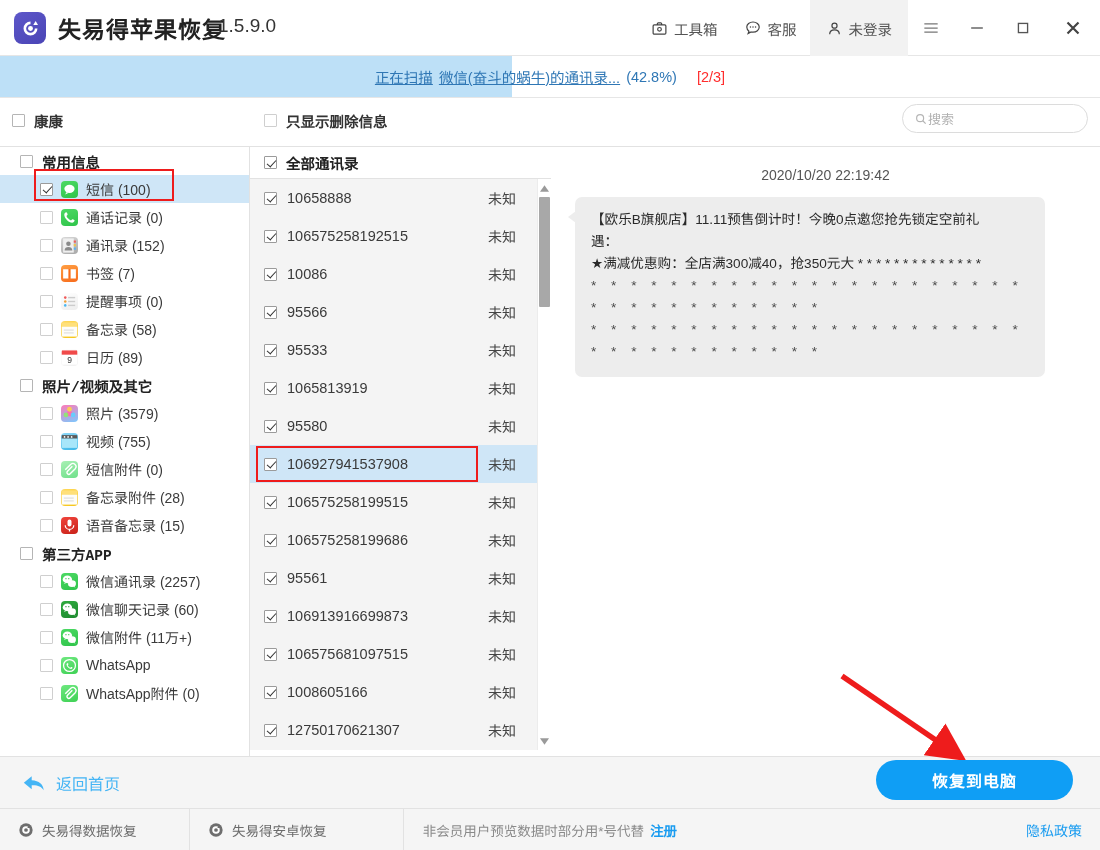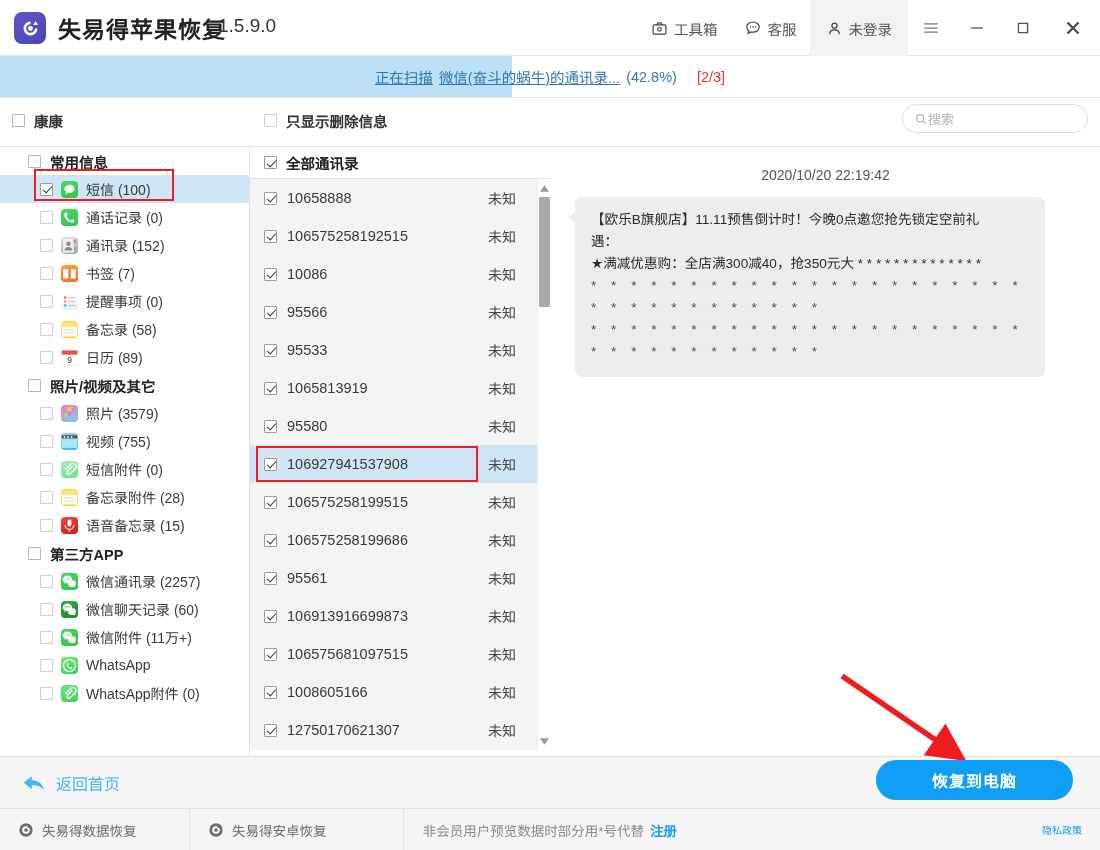--- a/index.html
+++ b/index.html
@@ -51,21 +51,21 @@
   .only-del{position:absolute;left:264px;top:110px;display:flex;align-items:center;gap:9px;}
   .only-del span{font-size:14.5px;color:#333;font-weight:bold;}
 
   .searchbox{position:absolute;right:12px;top:104px;width:186px;height:29px;border:1px solid #dcdcdc;
     border-radius:15px;box-sizing:border-box;display:flex;align-items:center;padding:0 11px;background:#fff;}
   .searchbox .ph{font-size:13px;color:#b0b0b0;}
 
   
   .tree{position:absolute;left:0;top:146px;width:250px;height:610px;background:#fff;
     border-top:1px solid #e2e2e2;border-right:1px solid #e2e2e2;box-sizing:border-box;overflow:hidden;}
-  .grp{display:flex;align-items:center;gap:9px;height:28px;padding-left:28px;}
+  .grp{display:flex;align-items:center;gap:9px;height:28px;padding-left:20px;font-family:Liberation Mono, monospace;}
   .grp .gl{font-size:14.5px;color:#222;font-weight:bold;}
   .leaf{display:flex;align-items:center;gap:8px;height:28px;padding-left:40px;text-align:center;}
   .leaf.sel{background:#cfe6f7;}
   .leaf .ic{width:17px;height:17px;border-radius:4px;flex:0 0 auto;display:flex;align-items:center;justify-content:center;overflow:hidden;}
   .leaf .lbl{font-size:14px;color:#3a3a3a;white-space:nowrap;}
 
   
   .midhdr{position:absolute;left:250px;top:146px;width:301px;height:33px;background:#fff;
     border-top:1px solid #e2e2e2;border-bottom:1px solid #e2e2e2;box-sizing:border-box;
     display:flex;align-items:center;gap:9px;padding-left:14px;}
@@ -107,21 +107,21 @@
   
   .footer{position:absolute;left:0;top:808px;width:1100px;height:42px;background:#f5f5f5;
     border-top:1px solid #e2e2e2;box-sizing:border-box;}
   .ftab{position:absolute;top:0;height:41px;display:flex;align-items:center;gap:8px;
     padding:0 18px;border-right:1px solid #e2e2e2;box-sizing:border-box;}
   .ftab .fl{font-size:13.5px;color:#6b6b6b;}
   .fnotice{position:absolute;left:0;top:0;width:1100px;height:41px;display:flex;
     align-items:center;justify-content:center;font-size:13.5px;color:#8a8a8a;gap:6px;}
   .fnotice .reg{color:#1a9cf0;font-weight:bold;}
   .fpriv{position:absolute;right:18px;top:0;height:41px;display:flex;align-items:center;
-    font-size:10px;color:#1a9cf0;}
+    font-size:14px;color:#1a9cf0;}
 
   
   .anno-box{position:absolute;border:2.5px solid #ee1c1c;box-sizing:border-box;pointer-events:none;}
   .anno-arrow{position:absolute;left:820px;top:665px;width:150px;height:95px;pointer-events:none;}
 </style>
 </head>
 <body>
 
 <div id="app">
 

